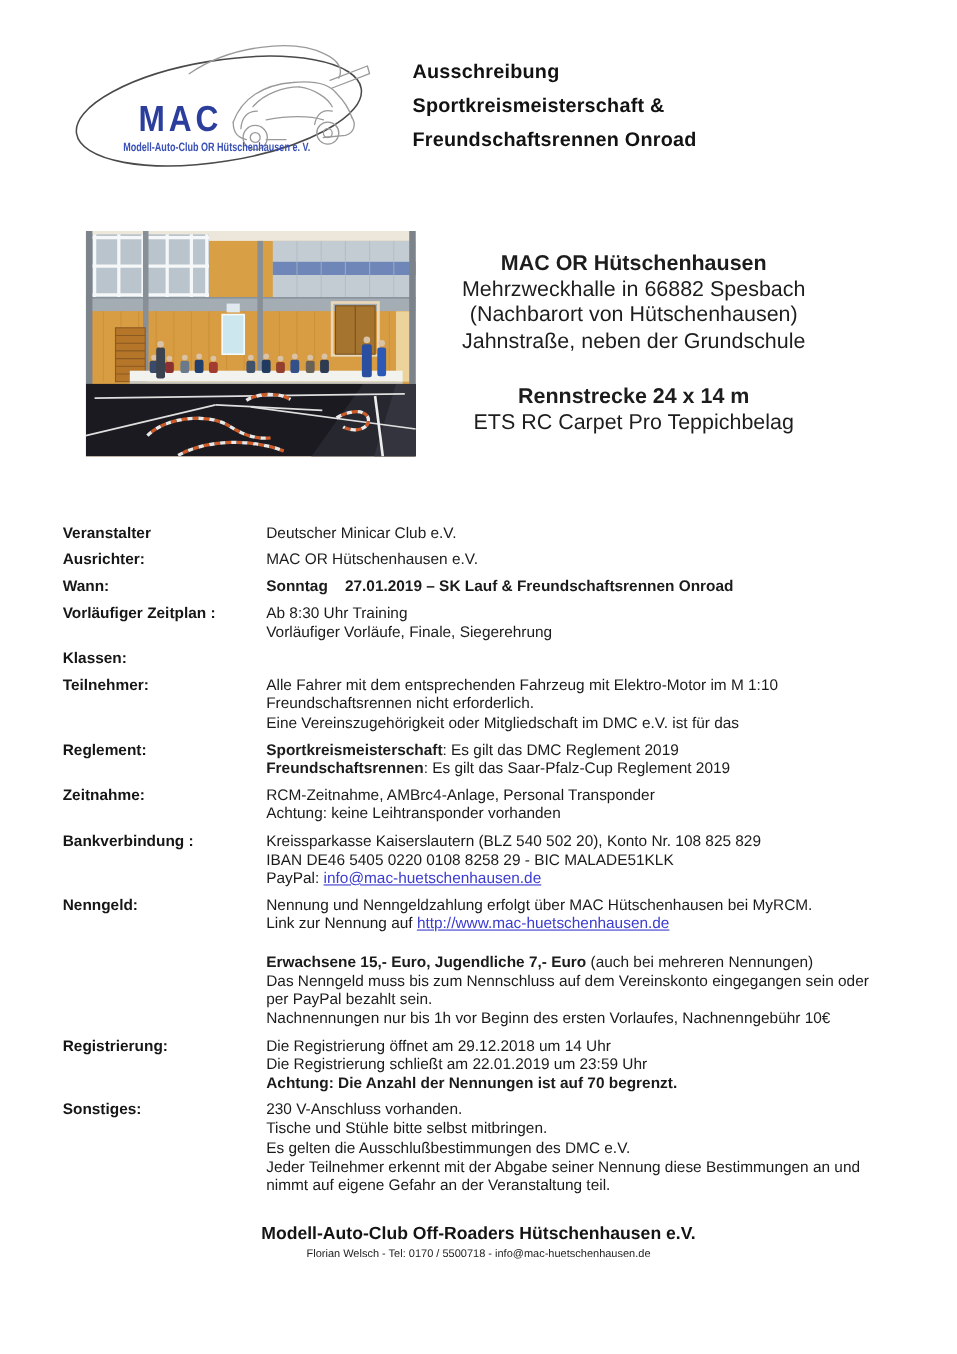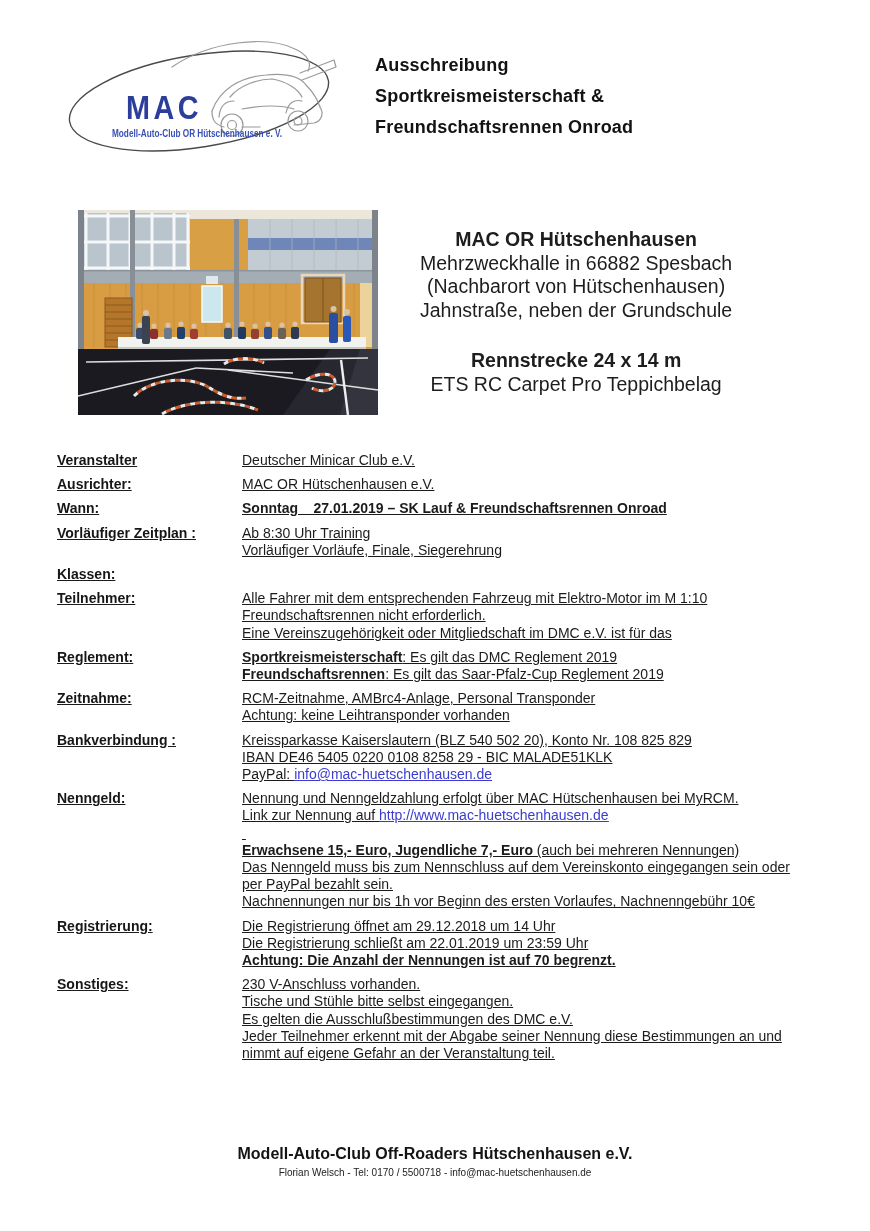--- a/index.html
+++ b/index.html
@@ -12,29 +12,29 @@
   .logo-box{position:absolute;left:62px;top:33px;width:305px;height:128px;}
   .doc-title{position:absolute;left:375px;top:50px;font-size:18px;font-weight:bold;
     line-height:31px;color:#121212;letter-spacing:.2px;}
   
   .venue{position:absolute;left:78px;top:210px;display:flex;}
   .photo{width:300px;height:205px;flex:0 0 auto;display:block;}
   .venue-text{margin-left:42px;padding-top:18px;font-size:19.5px;line-height:23.5px;color:#1d1d1d;text-align:center;}
   .venue-text .head{font-weight:bold;}
   .track-block{margin-top:27px;}
   
-  .details{position:absolute;left:57px;top:452px;width:775px;text-decoration:underline;}
+  .details{position:absolute;left:57px;top:476px;width:775px;}
   .row{display:flex;margin-bottom:7px;}
   .row .label{flex:0 0 185px;font-weight:bold;font-size:14px;line-height:17.2px;color:#161616;}
   .row .value{flex:1;font-size:14px;line-height:17.2px;}
   .row .value .line{white-space:pre-wrap;}
   .row .value .b{font-weight:bold;}
   a.link{color:var(--link-blue,#3b3bd0);text-decoration:underline;cursor:pointer;}
   
-  .footer{position:absolute;left:0;top:1144px;width:100%;text-align:center;line-height:19px;}
+  .footer{position:absolute;left:0;top:1112px;width:100%;text-align:center;line-height:19px;}
   .footer .f1{font-weight:bold;font-size:16px;color:#141414;}
   .footer .f2{font-size:10px;color:#222;}
   svg{display:block;}
 </style>
 </head>
 <body>
 
 <div class="page">
 
   <div class="logo-box">
@@ -310,21 +310,21 @@
         <div class="value">
           <div class="line"><span>Die Registrierung öffnet am 29.12.2018 um 14 Uhr</span></div>
           <div class="line"><span>Die Registrierung schließt am 22.01.2019 um 23:59 Uhr</span></div>
           <div class="line"><span class="b">Achtung: Die Anzahl der Nennungen ist auf 70 begrenzt.</span></div>
         </div>
       </div>
       <div class="row">
         <div class="label">Sonstiges:</div>
         <div class="value">
           <div class="line"><span>230 V-Anschluss vorhanden.</span></div>
-          <div class="line"><span>Tische und Stühle bitte selbst eingegangen.</span></div>
+          <div class="line"><span>Tische und Stühle bitte selbst mitbringen.</span></div>
           <div class="line"><span>Es gelten die Ausschlußbestimmungen des DMC e.V.</span></div>
           <div class="line"><span>Jeder Teilnehmer erkennt mit der Abgabe seiner Nennung diese Bestimmungen an und</span></div>
           <div class="line"><span>nimmt auf eigene Gefahr an der Veranstaltung teil.</span></div>
         </div>
       </div>
     </div>
 
   <div class="footer">
     <div class="f1">Modell-Auto-Club Off-Roaders Hütschenhausen e.V.</div>
     <div class="f2">Florian Welsch - Tel: 0170 / 5500718 - info@mac-huetschenhausen.de</div>

